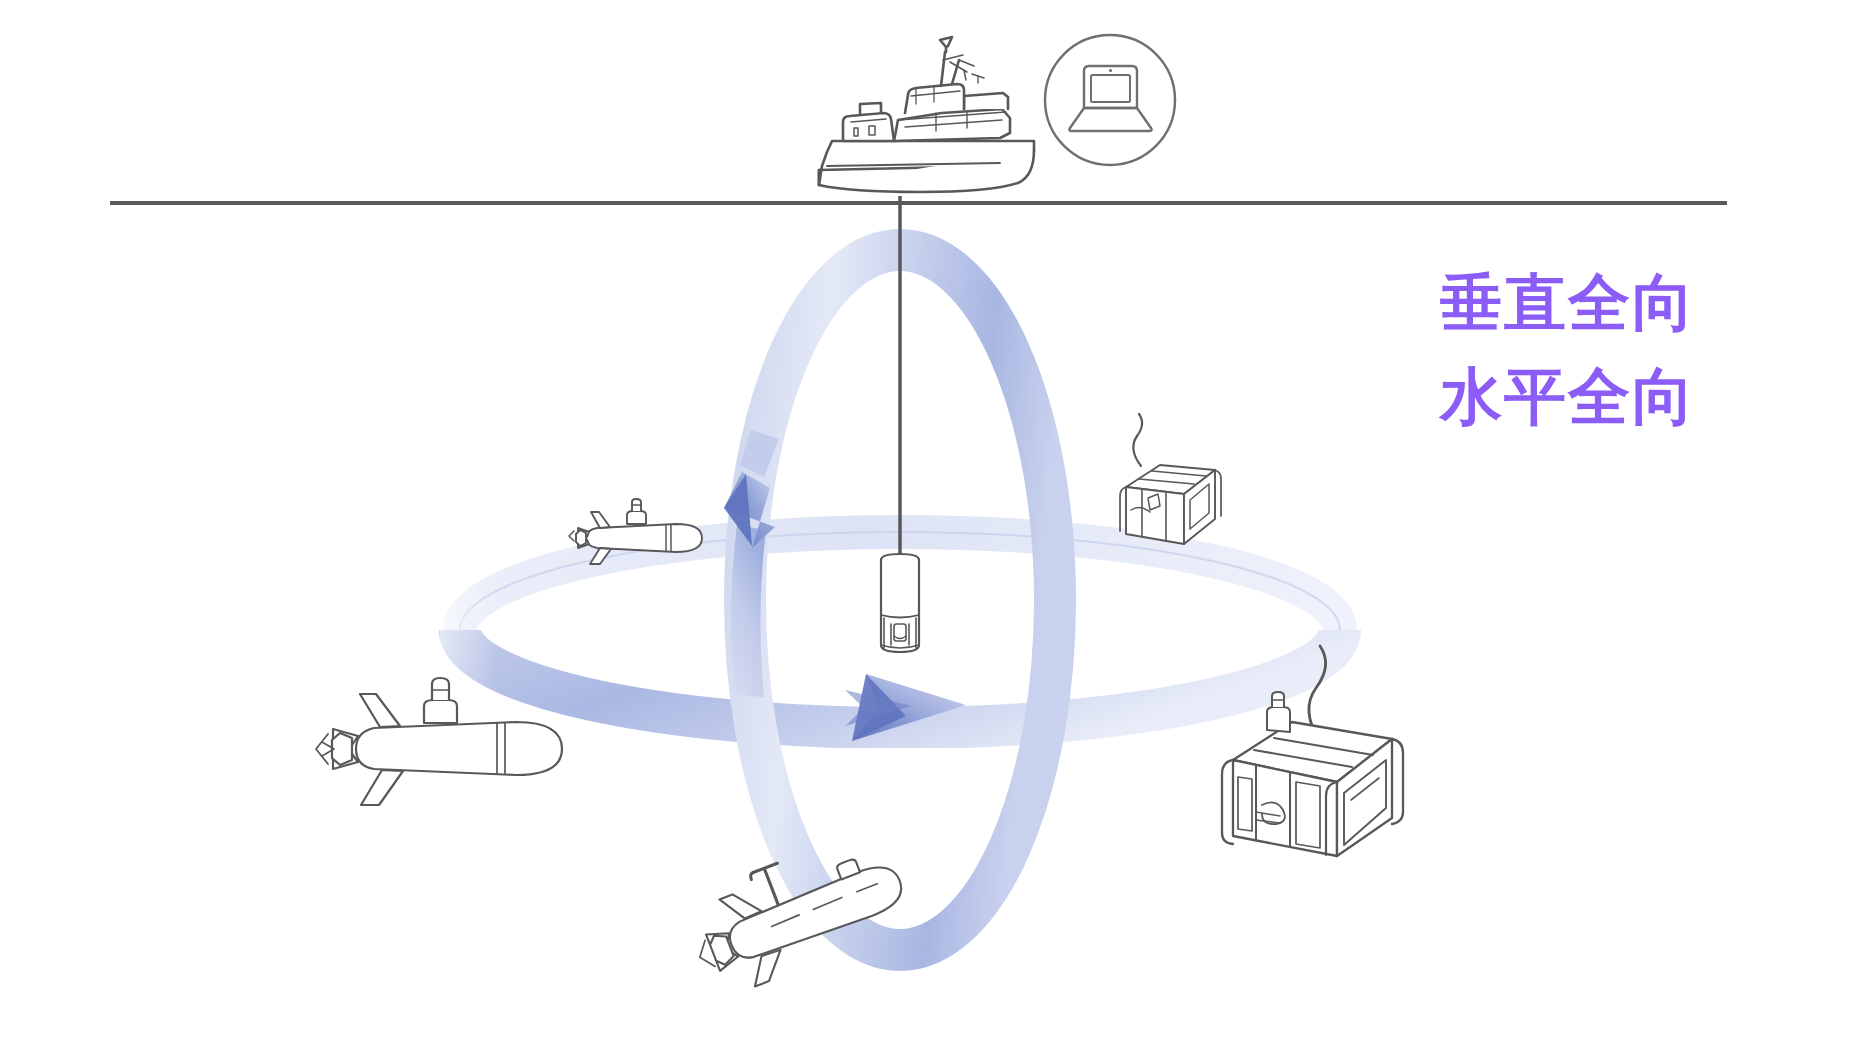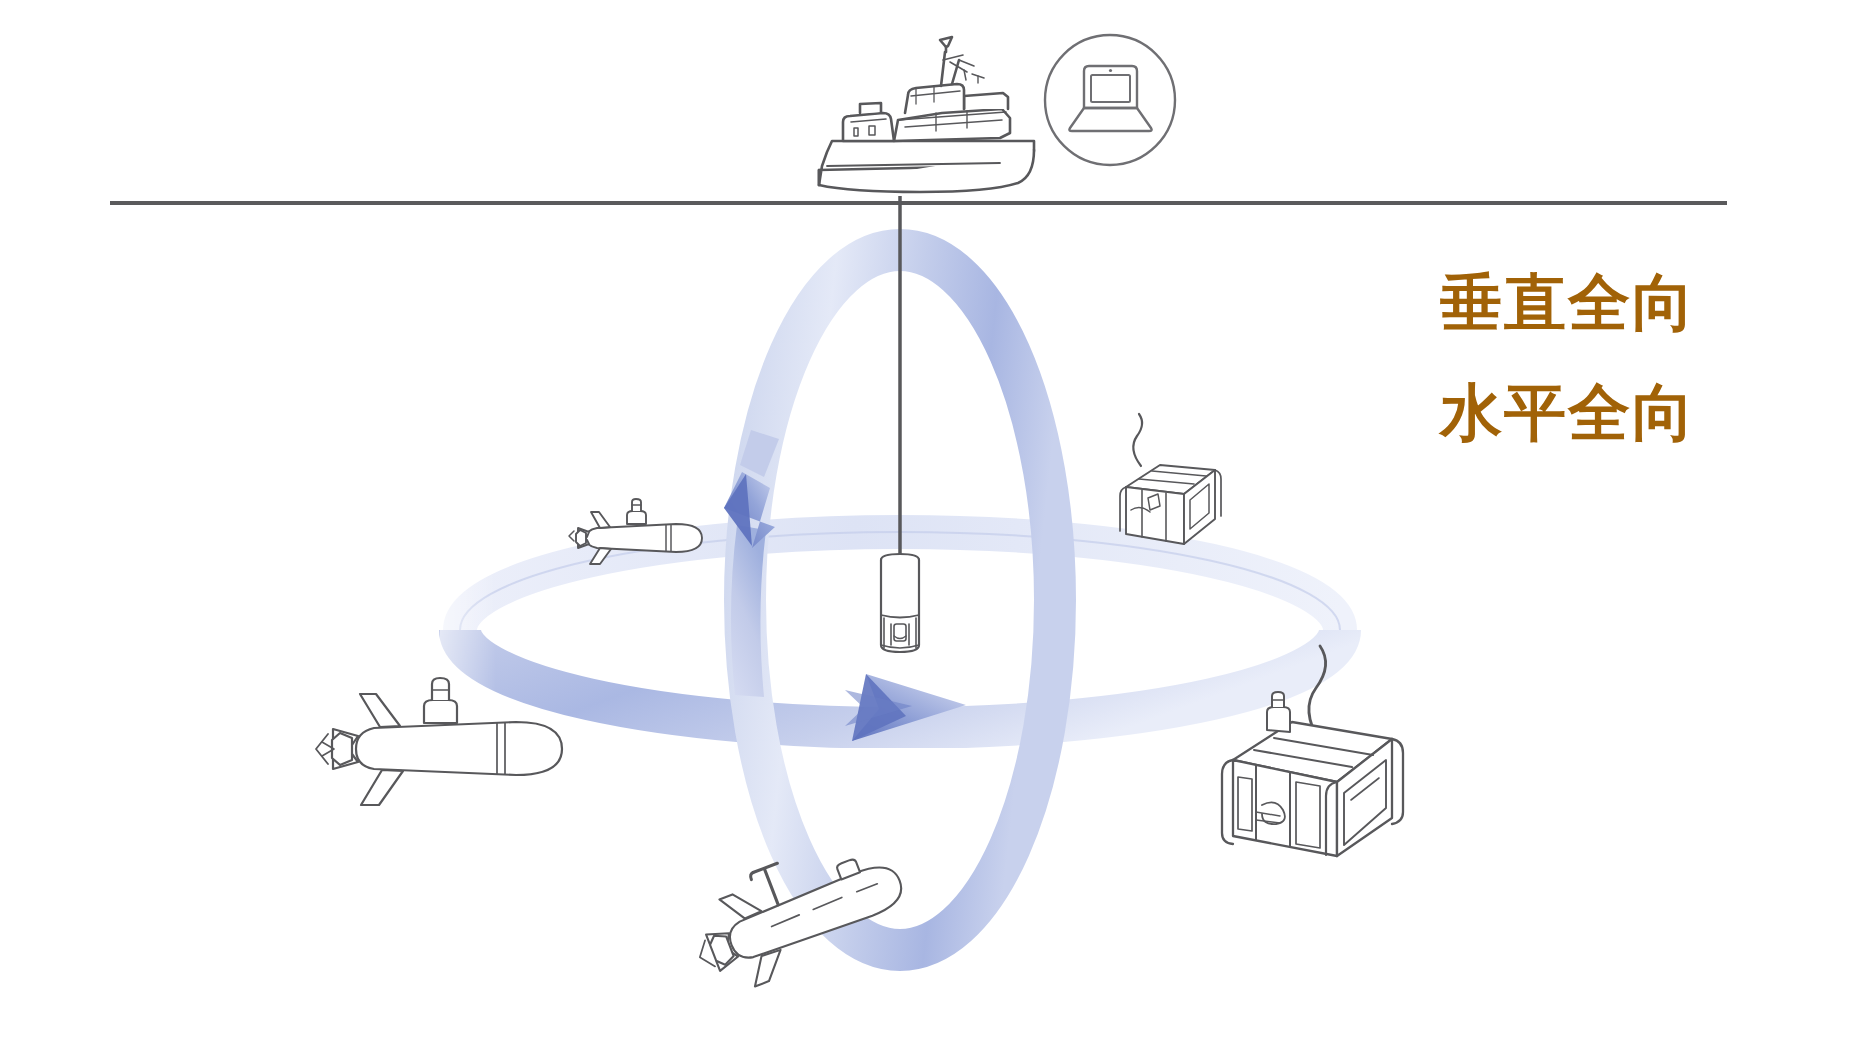--- a/index.html
+++ b/index.html
@@ -4,26 +4,26 @@
 <style>
   html,body{margin:0;padding:0;background:#ffffff;}
   body{width:1852px;height:1062px;overflow:hidden;
        font-family:"Liberation Sans","DejaVu Sans",sans-serif;}
   #stage{position:relative;width:1852px;height:1062px;background:#fff;}
   #scene{position:absolute;left:0;top:0;width:1852px;height:1062px;}
   .label-block{position:absolute;left:1440px;top:272px;width:330px;}
   .label-line{
     font-size:62px;
     font-weight:bold;
-    color:#a16207;
+    color:#8b5cf6;
     letter-spacing:2px;
     line-height:1.0;
     white-space:nowrap;
   }
-  .label-line.second{margin-top:48px;}
+  .label-line.second{margin-top:32px;}
 </style>
 </head>
 <body>
 
 <div id="stage">
 
   <svg id="scene" viewBox="0 0 1852 1062" xmlns="http://www.w3.org/2000/svg">
     <defs>
 
       <linearGradient id="gVertRing" x1="0" y1="0" x2="1" y2="0.25">

